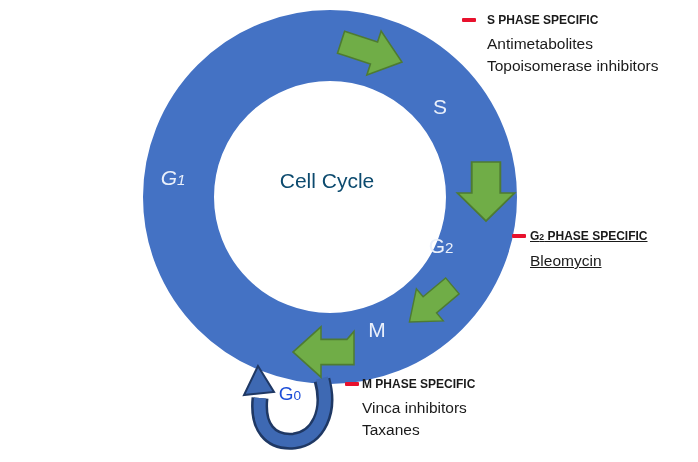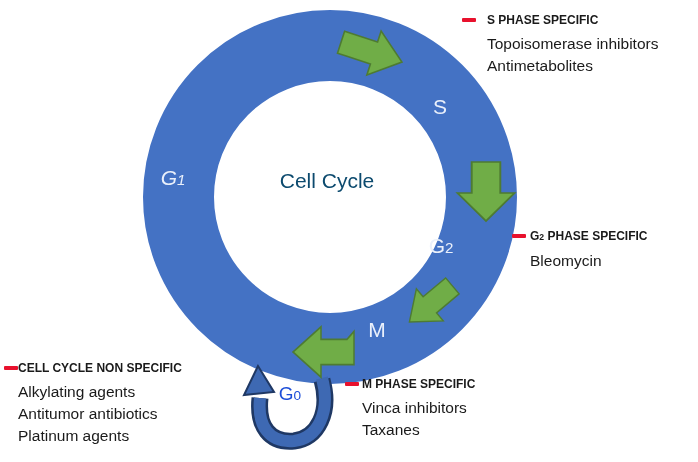--- a/index.html
+++ b/index.html
@@ -28,21 +28,21 @@
   .phase.m{left:377px;top:330px;}
   .phase.g0{left:290px;top:394px;color:#1d4ed8;font-weight:400;font-size:19px;}
   .ann{position:absolute;}
   .ann .dash{
     position:absolute;left:0;top:10px;width:14px;height:4px;
     background:var(--marker-red,#E8112D);border-radius:1px;display:block;
   }
   .ann-title{font-size:12px;font-weight:bold;line-height:25px;white-space:nowrap;}
   .ann-line{font-size:15.5px;line-height:22px;white-space:nowrap;}
   .ann.s-phase{left:462px;top:8px;padding-left:25px;}
-  .ann.g2-phase{left:512px;top:224px;padding-left:18px;}
+  .ann.g2-phase{left:512px;top:224px;padding-left:18px;text-decoration:underline;}
   .ann.m-phase{left:345px;top:372px;padding-left:17px;}
   .ann.non-specific{left:4px;top:356px;padding-left:14px;}
   .green-arrow{fill:var(--arrow-green,#70AD47);stroke:var(--arrow-green-outline,#4E7B32);stroke-width:1.5;}
   .loop-under{fill:none;stroke:var(--loop-outline,#1F3864);stroke-width:17;}
   .loop-main{fill:none;stroke:var(--loop-blue,#3E69B3);stroke-width:12;}
   .loop-head{fill:var(--loop-blue,#3E69B3);stroke:var(--loop-outline,#1F3864);stroke-width:2;}
 </style>
 </head>
 <body>
 
@@ -76,38 +76,31 @@
 
   <div class="phase g1"><span>G</span><span class="sub">1</span></div>
   <div class="phase s"><span>S</span></div>
   <div class="phase g2"><span>G</span><span class="sub">2</span></div>
   <div class="phase m"><span>M</span></div>
   <div class="phase g0"><span>G</span><span class="sub">0</span></div>
 
   <div class="ann s-phase">
     <span class="dash"></span>
     <div class="ann-title">S PHASE SPECIFIC</div>
+    <div class="ann-line">Antimetabolites</div>
     <div class="ann-line">Topoisomerase inhibitors</div>
-    <div class="ann-line">Antimetabolites</div>
   </div>
 
   <div class="ann g2-phase">
     <span class="dash"></span>
     <div class="ann-title"><span>G</span><span class="sub">2</span><span> PHASE SPECIFIC</span></div>
     <div class="ann-line">Bleomycin</div>
   </div>
 
   <div class="ann m-phase">
     <span class="dash"></span>
     <div class="ann-title">M PHASE SPECIFIC</div>
     <div class="ann-line">Vinca inhibitors</div>
     <div class="ann-line">Taxanes</div>
   </div>
 
-  <div class="ann non-specific">
-    <span class="dash"></span>
-    <div class="ann-title">CELL CYCLE NON SPECIFIC</div>
-    <div class="ann-line">Alkylating agents</div>
-    <div class="ann-line">Antitumor antibiotics</div>
-    <div class="ann-line">Platinum agents</div>
-  </div>
 
 </div>
 
 </body></html>

